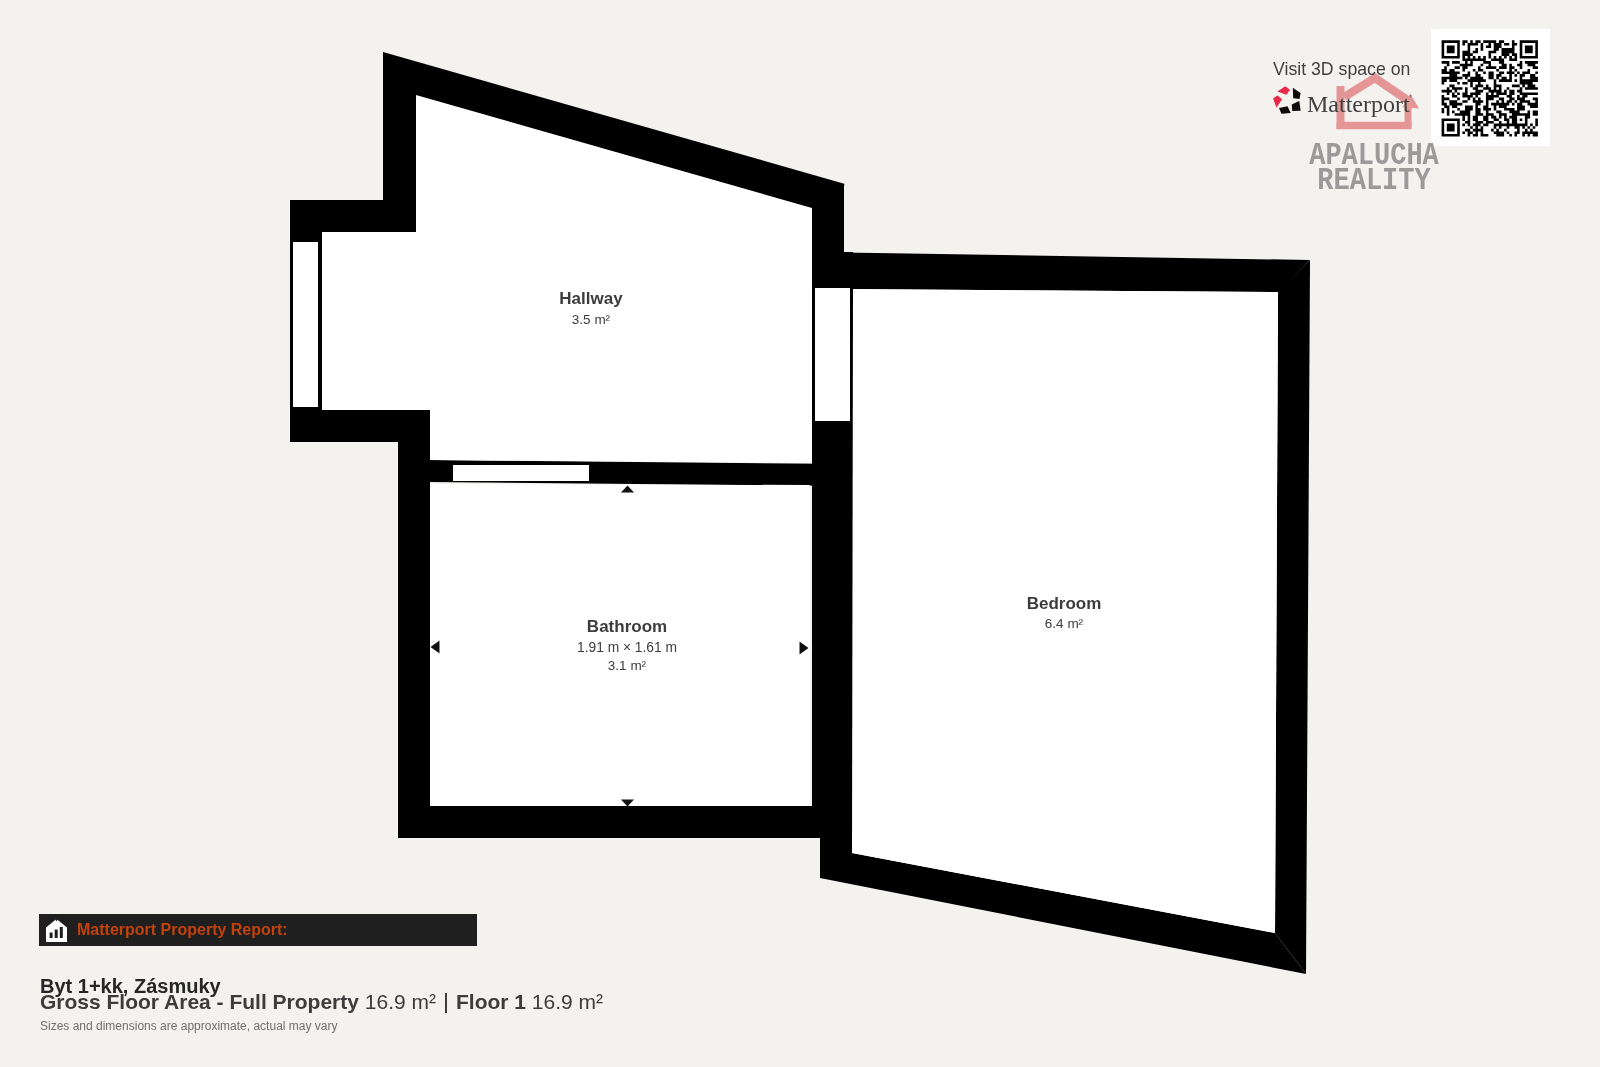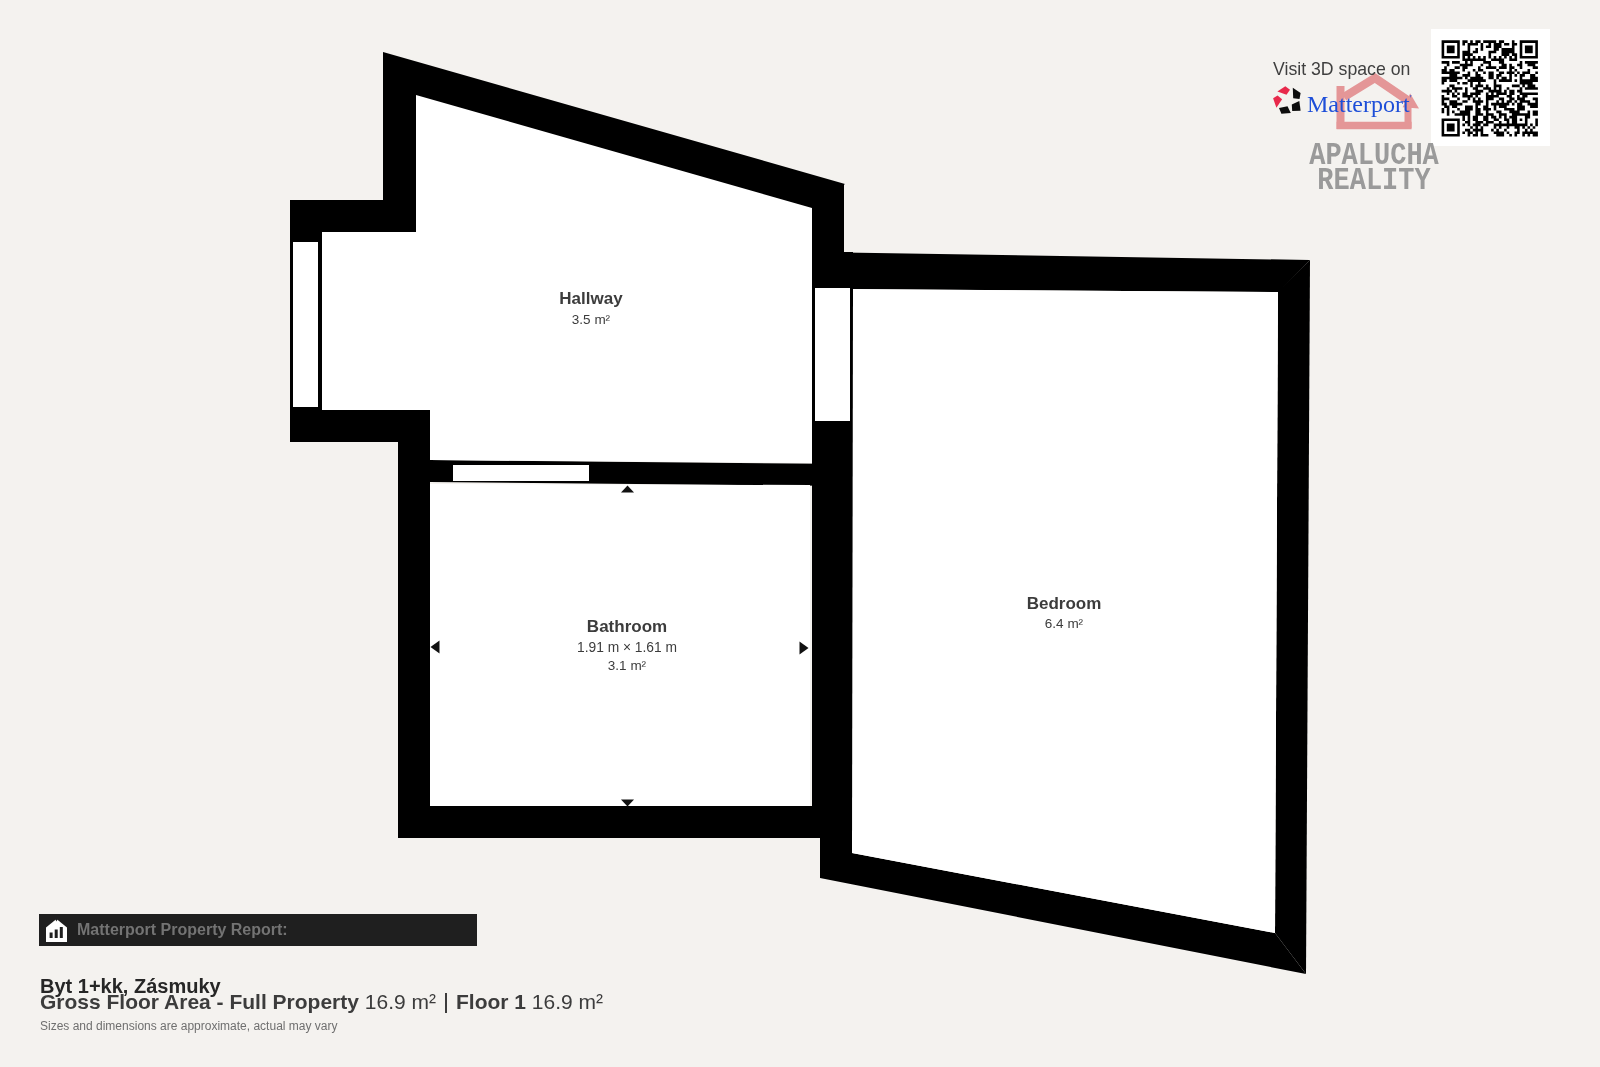--- a/index.html
+++ b/index.html
@@ -1,26 +1,26 @@
 <!DOCTYPE html>
 <html><head>
 <meta charset="utf-8">
 <style>
   html,body{margin:0;padding:0;}
   body{width:1600px;height:1067px;background:#f4f2ef;position:relative;overflow:hidden;
        font-family:"Liberation Sans", sans-serif;}
   #plan{position:absolute;left:0;top:0;}
   .abs{position:absolute;white-space:nowrap;}
   #visit{left:1273px;top:59px;font-size:17.7px;color:#3f3f3f;}
-  #mword{left:1307px;top:91px;font-size:24px;color:#1d4ed8;font-family:"Liberation Serif",serif;}
+  #mword{left:1307px;top:91px;font-size:24px;color:#404040;font-family:"Liberation Serif",serif;}
   #apalucha{left:1288px;top:144px;width:172px;text-align:center;color:#9a9a9a;
             font-family:"Liberation Mono",monospace;font-weight:bold;font-size:27px;line-height:21.5px;
             transform:scaleY(1.15);transform-origin:50% 0;}
   #bar{left:39px;top:914px;width:438px;height:32px;background:#1f1f1f;color:#fff;}
-  #bartext{left:77px;top:914px;height:32px;line-height:32px;font-size:16px;font-weight:bold;color:#737373;}
+  #bartext{left:77px;top:914px;height:32px;line-height:32px;font-size:16px;font-weight:bold;color:#c2410c;}
   #title{left:40px;top:955px;font-size:20px;font-weight:bold;color:#262626;margin-top:20px;}
   #area{left:40px;top:990px;font-size:21px;color:#3c3c3c;}
   #area .sep{display:inline-block;width:2px;height:20px;background:#3c3c3c;margin:0 9px;vertical-align:-4px;}
   #fine{left:40px;top:1019px;font-size:12px;color:#6f6f6f;text-align:center;}
 </style>
 </head>
 <body>
 <svg id="plan" width="1600" height="1067" viewBox="0 0 1600 1067">
 
   <g stroke="#e49697" fill="none">

